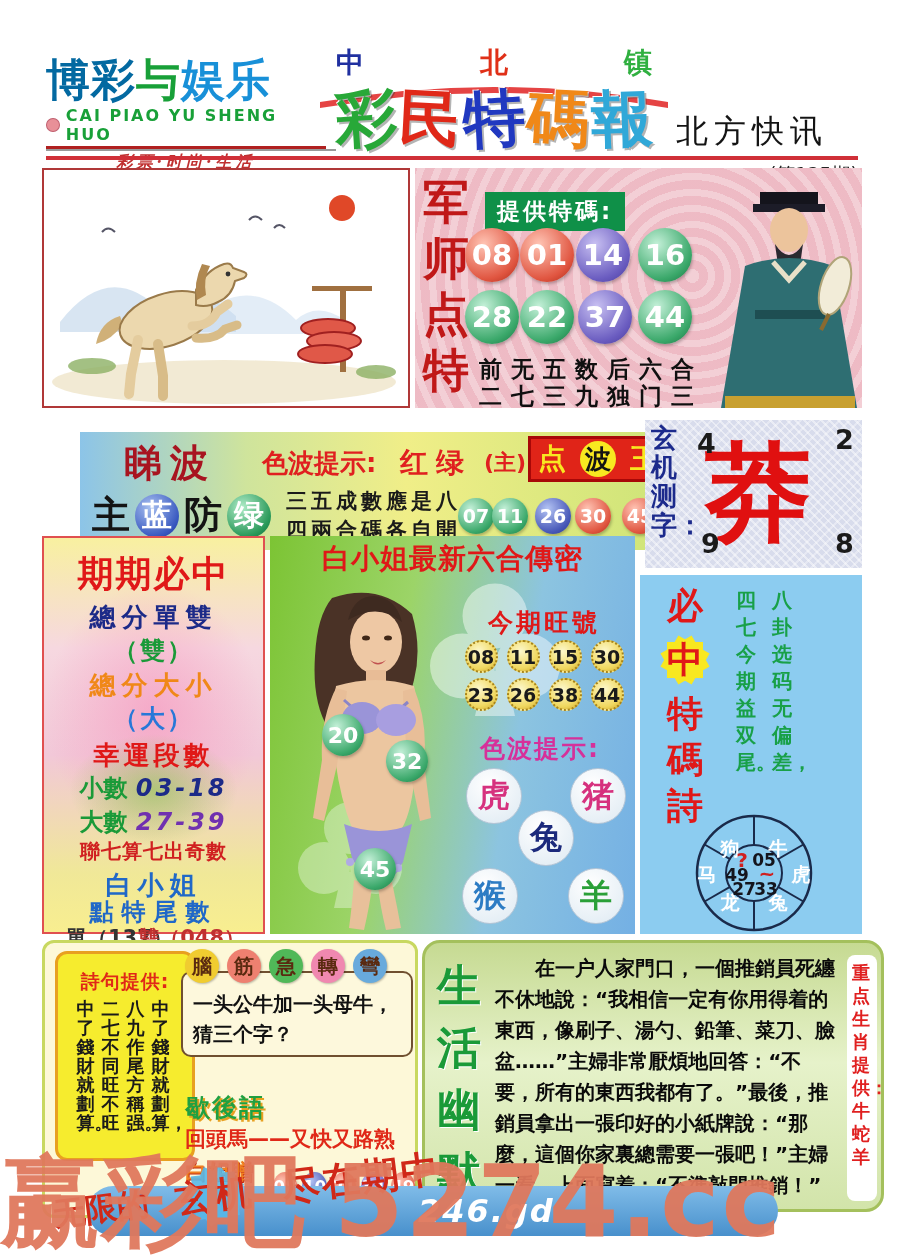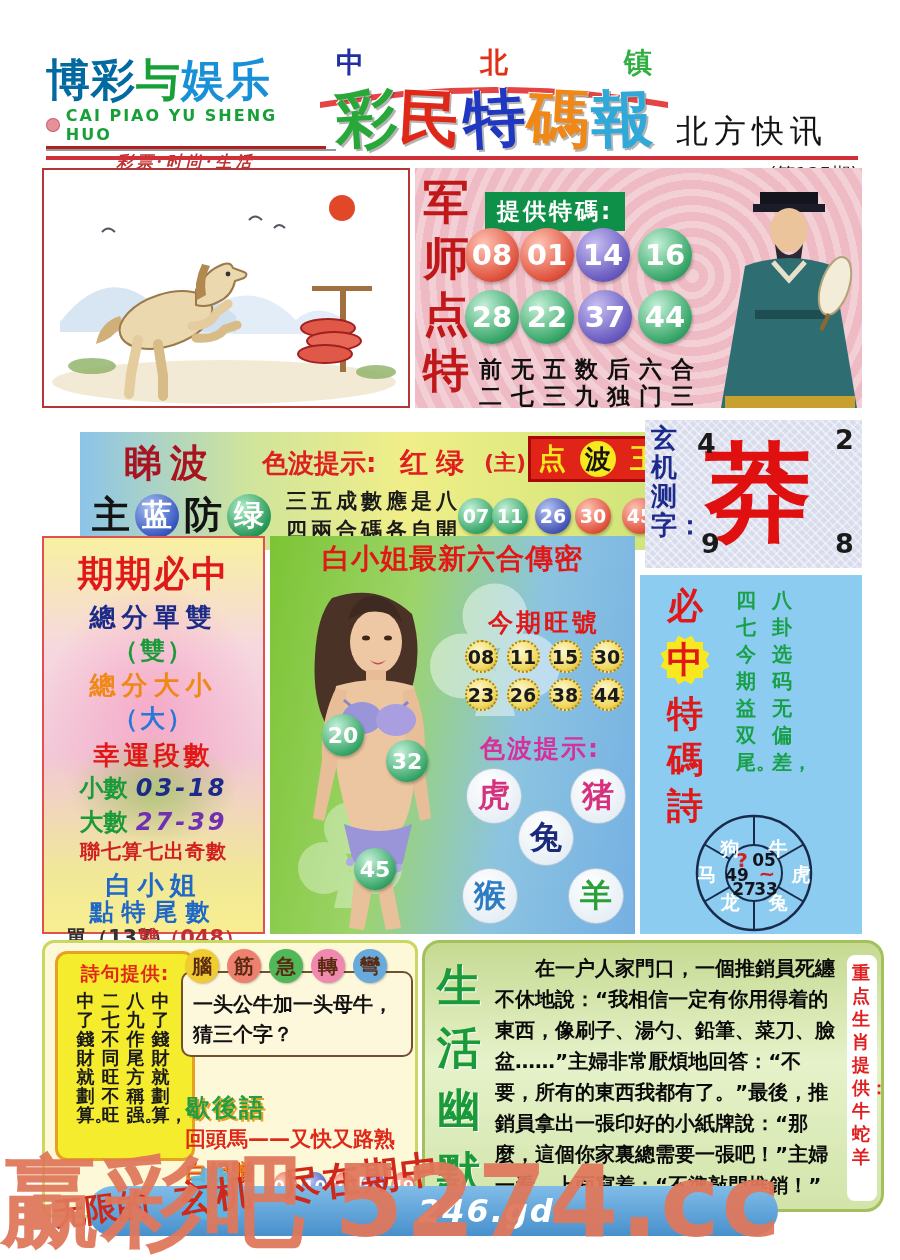--- a/index.html
+++ b/index.html
@@ -136,21 +136,21 @@
   .pp-star svg{position:absolute;left:0;top:0;}
   .pp-star .pp-ch{position:relative;}
   .pp-verses{left:96px;top:12px;height:250px;display:flex;flex-direction:row-reverse;gap:12px;}
   .pp-vline{width:24px;font-size:20px;line-height:27px;font-weight:bold;color:#18a048;
             font-family:"DejaVu Serif",serif;word-break:break-all;}
 
   
   .cream{left:42px;top:940px;width:376px;height:278px;background:#fdf8d8;border:3px solid #c8d860;
          border-radius:12px;box-sizing:border-box;}
   .versebox{left:10px;top:8px;width:140px;height:210px;background:#f6ec2e;border:3px solid #e8a020;
-            border-radius:12px;box-sizing:border-box;padding:7px 2px;}
+            border-radius:12px;box-sizing:border-box;padding:15px 2px;}
   .vb-title{text-align:center;font-size:19px;font-weight:bold;color:#e02818;letter-spacing:1px;}
   .vb-poem{margin-top:4px;height:172px;display:flex;flex-direction:row-reverse;justify-content:center;gap:3px;}
   .vb-line{width:22px;font-size:18px;line-height:19px;font-weight:bold;color:#1a1a1a;
            font-family:"DejaVu Serif",serif;word-break:break-all;}
   .badges{left:140px;top:6px;display:flex;gap:8px;z-index:2;}
   .badge{width:34px;height:34px;border-radius:50%;display:flex;align-items:center;justify-content:center;
          font-size:20px;font-weight:bold;color:#5a2a10;box-shadow:1px 1px 2px rgba(0,0,0,.25);}
   .b1{background:#f0cc30;} .b2{background:#ee8070;} .b3{background:#50b858;} .b4{background:#f088b0;} .b5{background:#68aadc;}
   .riddlebox{left:136px;top:28px;width:232px;background:#fdf8dc;border:2px solid #705030;border-radius:10px;
              box-sizing:border-box;padding:16px 10px 6px 10px;font-size:20px;color:#111;line-height:30px;

